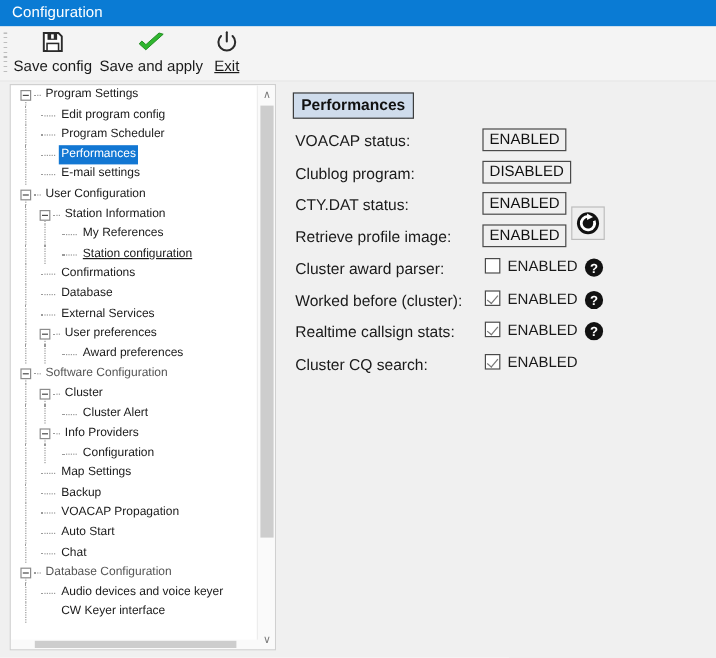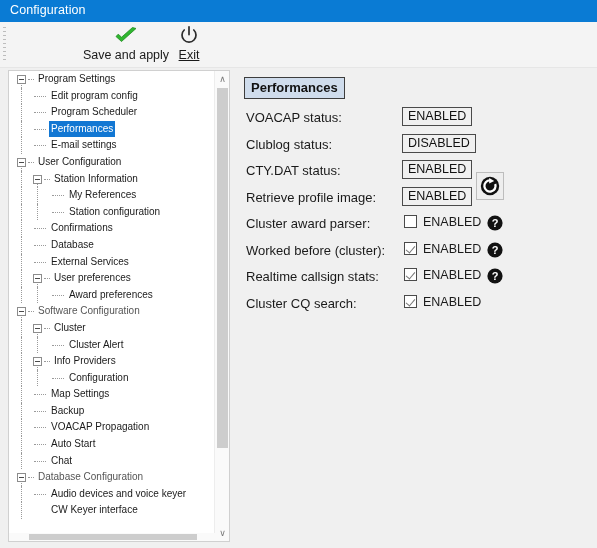--- a/index.html
+++ b/index.html
@@ -258,20 +258,31 @@
 </head>
 <body>
 
 <div id="titlebar">
   <span class="title-text">Configuration</span>
 </div>
 
 <div id="toolbar">
   <div class="gripper"></div>
 
+  <div class="tb-btn" id="btn-save-config">
+    <span class="tb-icon">
+      <svg width="20" height="20" viewBox="0 0 20 20">
+        <path d="M2.5 2.5 h12.2 L17.5 5.3 V17.5 H2.5 Z" fill="#ffffff" stroke="#2b2b2b" stroke-width="1.6"></path>
+        <rect x="5.6" y="2.6" width="8" height="5.6" fill="#2b2b2b"></rect>
+        <rect x="8.6" y="3.6" width="2.2" height="3.6" fill="#ffffff"></rect>
+        <rect x="5.2" y="11.2" width="9.6" height="6.3" fill="#ffffff" stroke="#2b2b2b" stroke-width="1.3"></rect>
+      </svg>
+    </span>
+    <span class="tb-label">Save config</span>
+  </div>
 
   <div class="tb-btn" id="btn-save-apply">
     <span class="tb-icon">
       <svg width="24" height="20" viewBox="0 0 24 20">
         <path d="M2 11.5 L7.5 16.5 L22 3.5 L18.5 2.5 L7.6 12.2 L4.2 9.2 Z" fill="#2fb62f" stroke="#1f8a1f" stroke-width="0.8"></path>
       </svg>
     </span>
     <span class="tb-label">Save and apply</span>
   </div>
 
@@ -330,21 +341,21 @@
       <div class="tnode">
         <div class="vline" style="left: 12px;"></div>
         <div class="vline" style="left: 28px;"></div>
         <div class="dashes" style="left: 43px; width: 12px;"></div>
         <span class="tlabel" style="position: absolute; left: 58px;">My References</span>
       </div>
       <div class="tnode">
         <div class="vline" style="left: 12px;"></div>
         <div class="vline" style="left: 28px;"></div>
         <div class="dashes" style="left: 43px; width: 12px;"></div>
-        <span class="tlabel" style="position: absolute; left: 58px;">Station configuration</span>
+        <span class="tlabel" style="position: absolute; left: 58px; text-decoration: underline;">Station configuration</span>
       </div>
       <div class="tnode">
         <div class="vline" style="left: 12px;"></div>
         <div class="dashes" style="left: 25px; width: 12px;"></div>
         <span class="tlabel" style="position: absolute; left: 40px;">Confirmations</span>
       </div>
       <div class="tnode">
         <div class="vline" style="left: 12px;"></div>
         <div class="dashes" style="left: 25px; width: 12px;"></div>
         <span class="tlabel" style="position: absolute; left: 40px;">Database</span>
@@ -453,21 +464,21 @@
 </div>
 
 <div id="settings">
   <div id="section-header">Performances</div>
 
 <div class="srow" style="top: 36px;">
       <span class="slabel">VOACAP status:</span>
       <span class="statusbox">ENABLED</span>
     </div>
     <div class="srow" style="top: 62.5px;">
-      <span class="slabel">Clublog status:</span>
+      <span class="slabel">Clublog program:</span>
       <span class="statusbox">DISABLED</span>
     </div>
     <div class="srow" style="top: 89px;">
       <span class="slabel">CTY.DAT status:</span>
       <span class="statusbox">ENABLED</span>
     </div>
     <div class="srow" style="top: 115.5px;">
       <span class="slabel">Retrieve profile image:</span>
       <span class="statusbox">ENABLED</span>
       <div id="refresh-button" style="top: -14px;">

